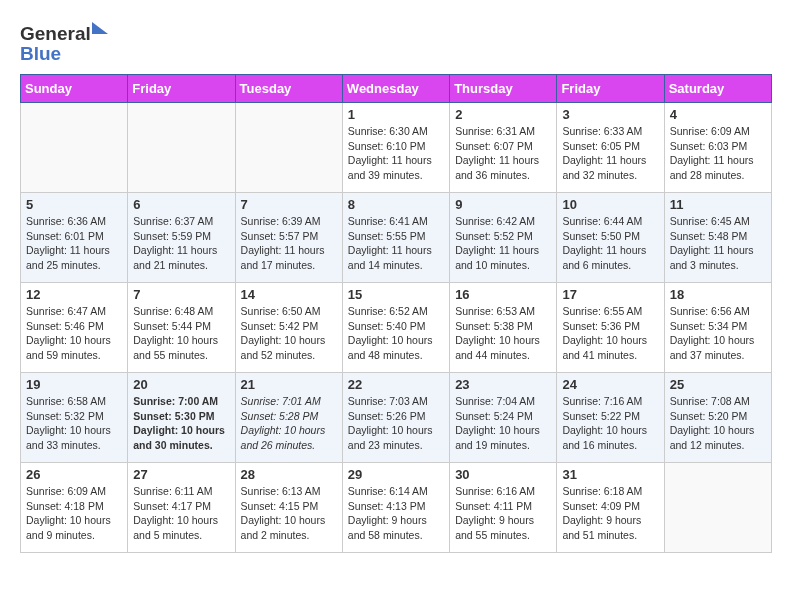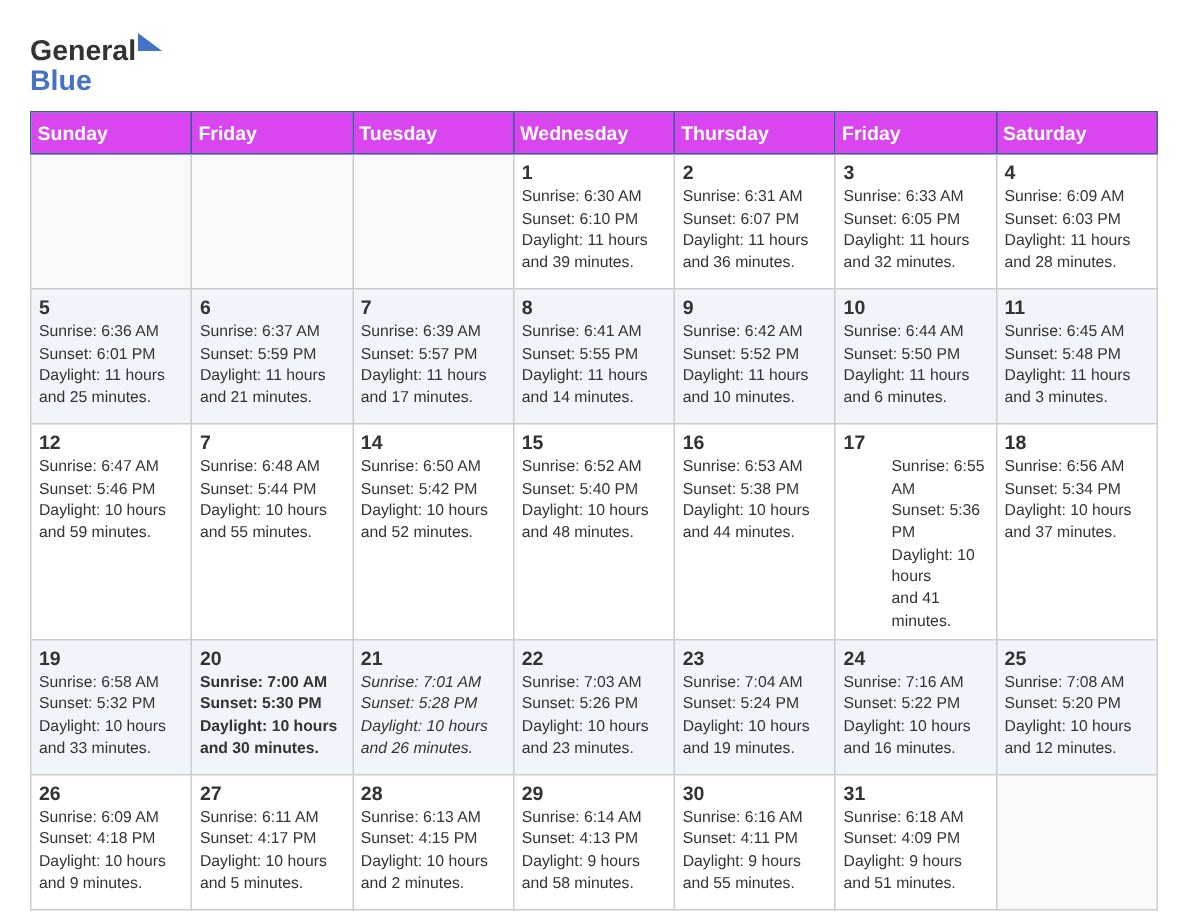--- a/index.html
+++ b/index.html
@@ -222,21 +222,21 @@
         </td>
         <td>
           <span class="day-number">16</span>
           <div class="day-info" style="white-space: pre-line;">Sunrise: 6:53 AM
 Sunset: 5:38 PM
 Daylight: 10 hours
 and 44 minutes.</div>
         </td>
         <td>
           <span class="day-number">17</span>
-          <div class="day-info" style="white-space: pre-line; margin-left: 32px;">Sunrise: 6:55 AM
+          <div class="day-info" style="white-space: pre-line;">Sunrise: 6:55 AM
 Sunset: 5:36 PM
 Daylight: 10 hours
 and 41 minutes.</div>
         </td>
         <td>
           <span class="day-number">18</span>
           <div class="day-info" style="white-space: pre-line;">Sunrise: 6:56 AM
 Sunset: 5:34 PM
 Daylight: 10 hours
 and 37 minutes.</div>

